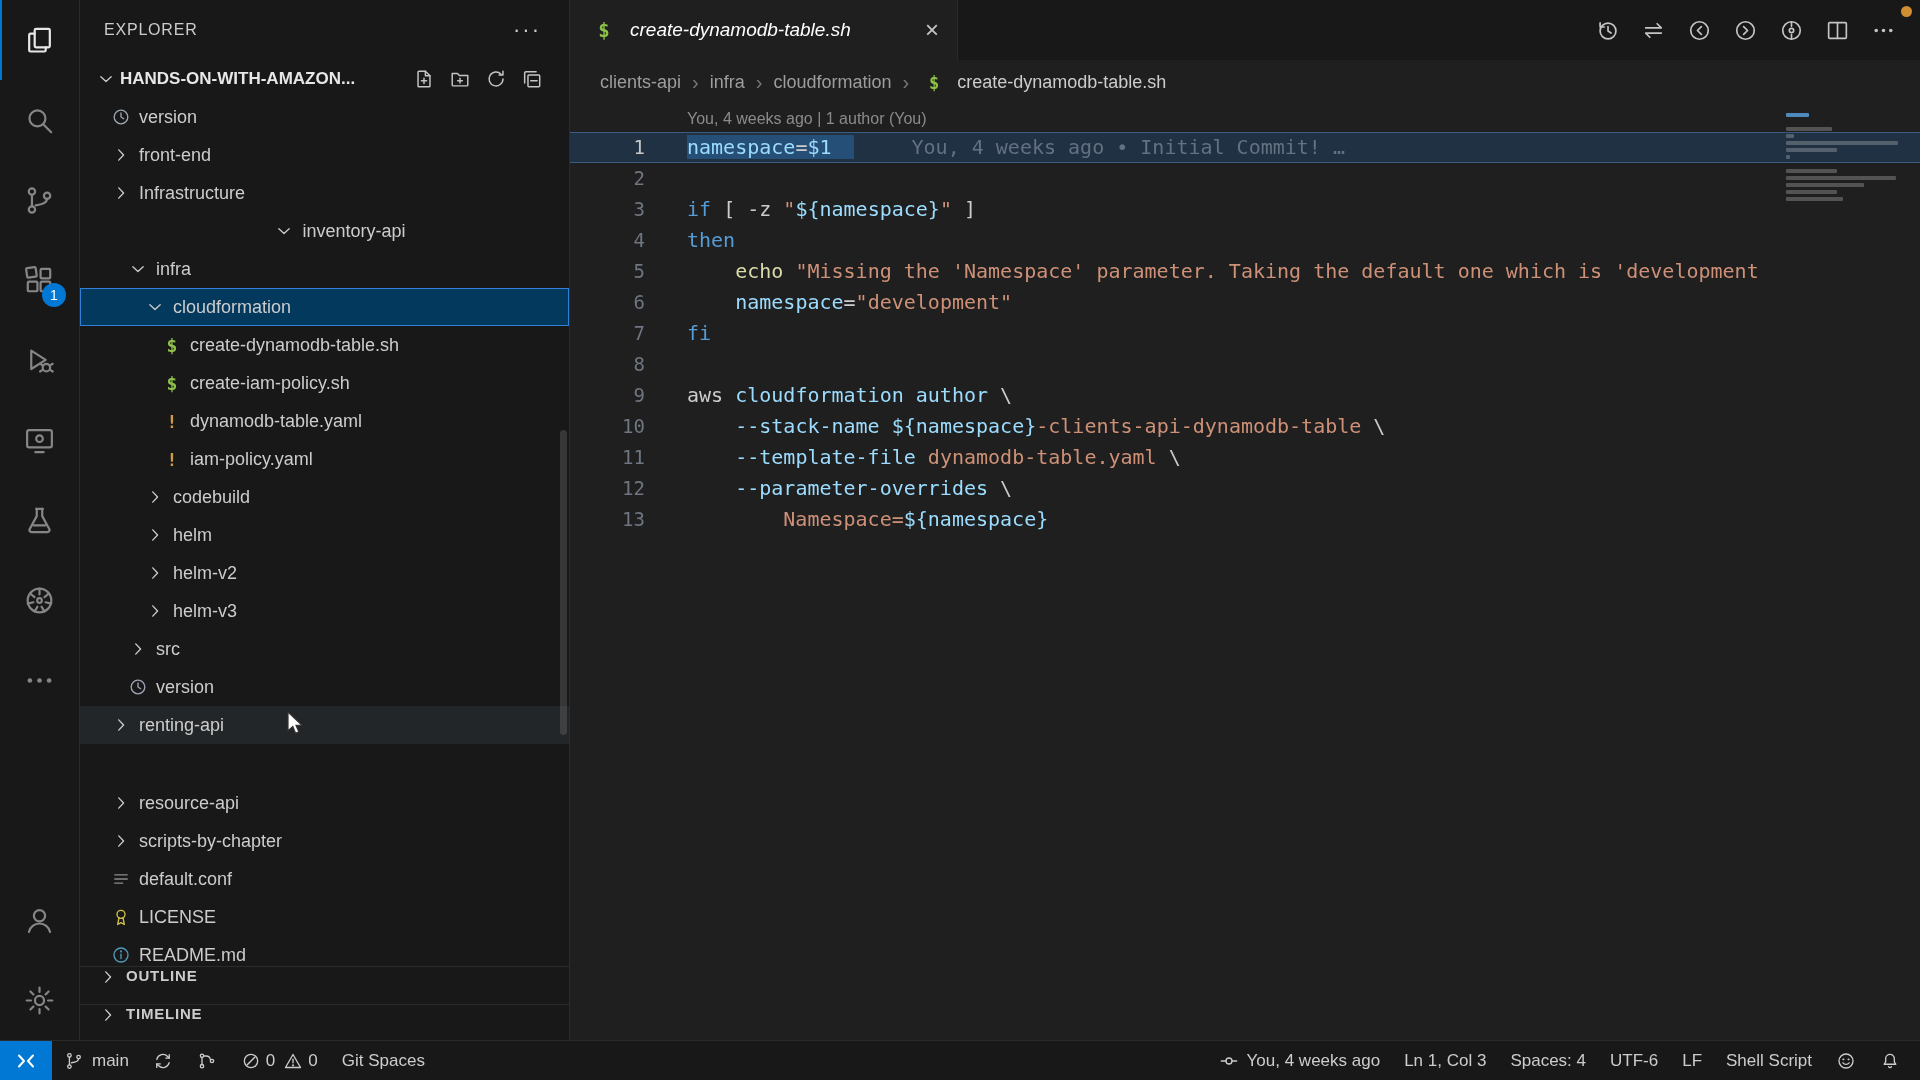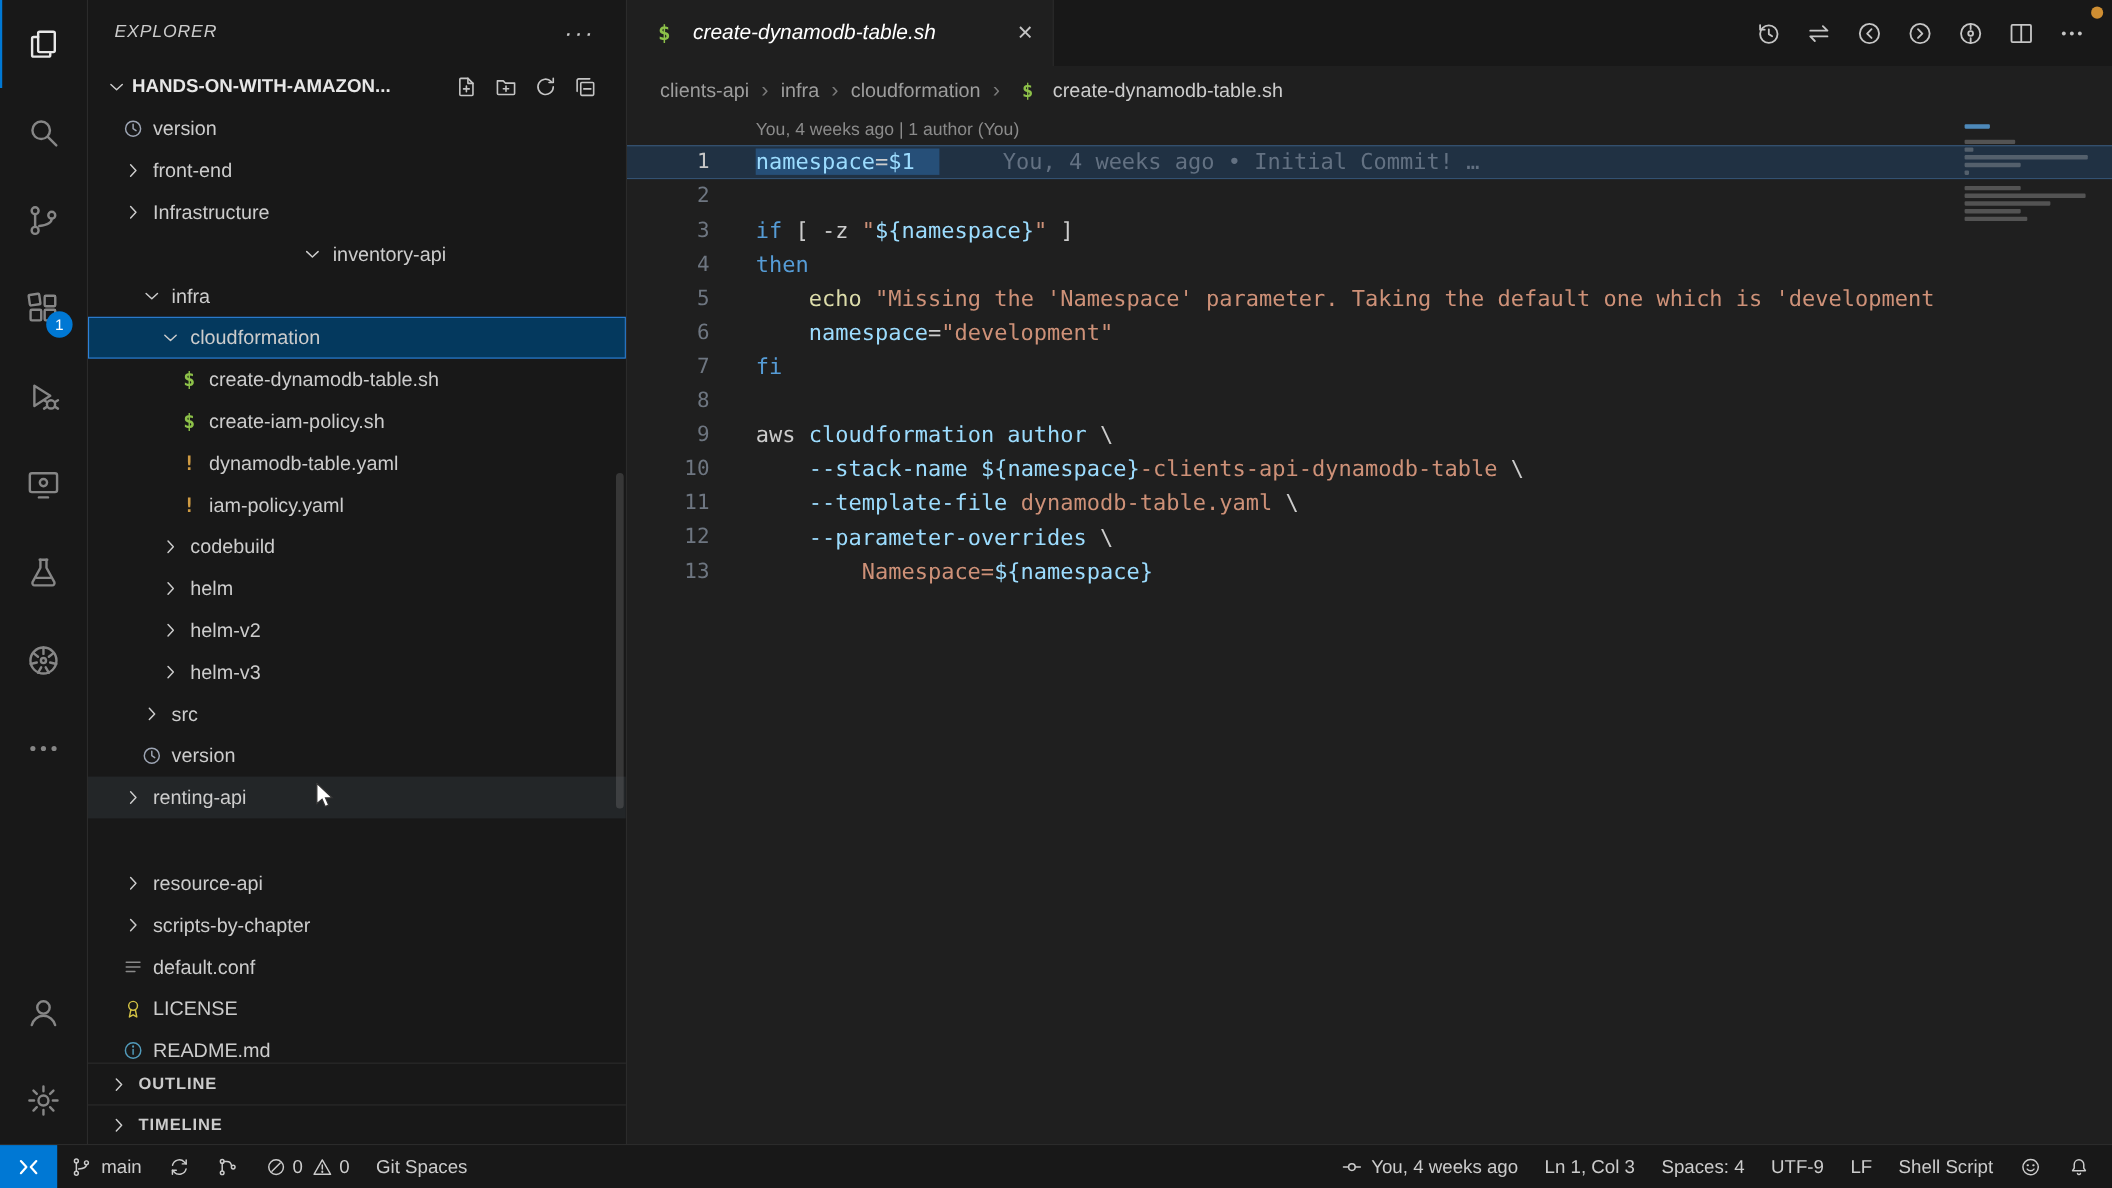--- a/index.html
+++ b/index.html
@@ -32,21 +32,20 @@
   .ab-spacer { flex:1; }
 
   
   .sidebar {
     width:490px; background:#181818; border-right:1px solid #2b2b2b;
     display:flex; flex-direction:column; flex:none; position:relative;
   }
   .sidebar-header {
     height:60px; flex:none; display:flex; align-items:center; justify-content:space-between;
     padding:0 28px 0 24px;
-    font-style:italic;
   }
   .sidebar-title { font-size:16px; letter-spacing:.8px; color:#cccccc; }
   .sidebar-more { color:#cccccc; font-size:22px; letter-spacing:2px; cursor:pointer; line-height:10px; }
 
   .root-row {
     height:38px; flex:none; display:flex; align-items:center; padding-left:12px;
     color:#e7e7e7; font-weight:bold; font-size:17px; cursor:pointer;
   }
   .root-label { white-space:nowrap; overflow:hidden; }
   .root-actions { margin-left:auto; display:flex; gap:14px; padding-right:26px; color:#c5c5c5; }
@@ -68,21 +67,21 @@
   .gi-shell { color:#8dc149; }
   .gi-yaml { color:#cf9b43; }
   .gi-clock { color:#9da5b4; }
   .gi-conf { color:#8a8a8a; }
   .gi-license { color:#d3c244; }
   .gi-info { color:#519aba; }
   .tree-label { padding-left:4px; }
 
   .sections { flex:none; }
   .section-row {
-    height:38px; border-top:1px solid #2b2b2b; display:flex; align-items:center;
+    height:38px; border-top:1px solid #2b2b2b; display:flex; align-items:flex-start;
     padding-left:14px; color:#cccccc; cursor:pointer;
   }
   .section-row:last-child { height:36px; }
   .section-label { font-size:15px; font-weight:bold; letter-spacing:.8px; padding-left:4px; }
 
   .sb-scroll {
     position:absolute; right:2px; top:430px; width:7px; height:305px;
     background:rgba(121,121,121,.32); border-radius:4px;
   }
 
@@ -677,21 +676,21 @@
           </span>
           <span>You, 4 weeks ago</span>
         </div>
         <div class="sb-item">
           <span>Ln 1, Col 3</span>
         </div>
         <div class="sb-item">
           <span>Spaces: 4</span>
         </div>
         <div class="sb-item">
-          <span>UTF-9</span>
+          <span>UTF-6</span>
         </div>
         <div class="sb-item">
           <span>LF</span>
         </div>
         <div class="sb-item">
           <span>Shell Script</span>
         </div>
         <div class="sb-item">
           <span class="icon">
             <svg viewBox="0 0 24 24" fill="none" stroke="currentColor" stroke-width="1.6" stroke-linecap="round" stroke-linejoin="round">

